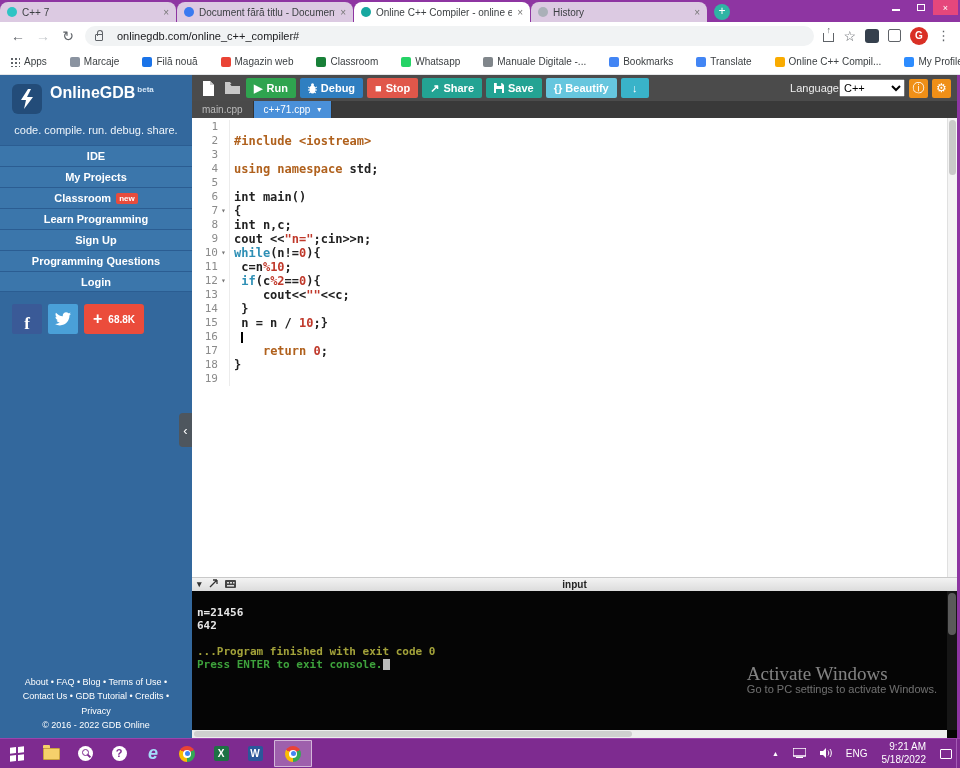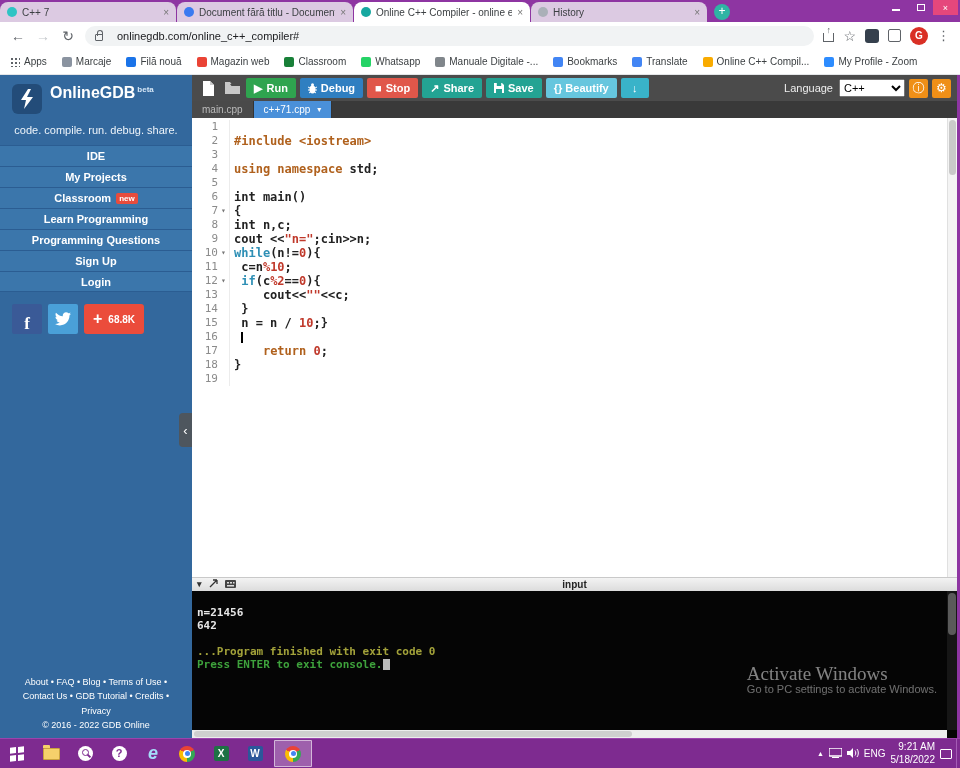--- a/index.html
+++ b/index.html
@@ -30,21 +30,21 @@
   .lock::before{content:"";position:absolute;left:1px;top:-5px;width:4px;height:5px;border:1.5px solid #5f6368;border-bottom:none;border-radius:3px 3px 0 0}
   .abar-right{display:flex;align-items:center;gap:9px}
   .share-ico{width:11px;height:9px;border:1.5px solid #5f6368;border-top:none;position:relative;margin-top:4px}
   .share-ico::before{content:"↑";position:absolute;left:2px;top:-8px;font-size:9px;color:#5f6368}
   .star-ico{font-size:14px;color:#5f6368;line-height:1}
   .ext-a{width:14px;height:14px;border-radius:3px;background:#35404d}
   .ext-b{width:13px;height:13px;border-radius:2px;border:1.5px solid #5f6368;background:#fff}
   .avatar{width:18px;height:18px;border-radius:50%;background:#d93025;color:#fff;font-size:10px;font-weight:bold;display:flex;align-items:center;justify-content:center}
   .kebab{font-size:13px;color:#5f6368}
 
-  .bookmarksbar{height:26px;background:#fff;border-bottom:1px solid #e4e6e8;display:flex;align-items:center;padding:0 10px;gap:15px;font-size:10px;color:#3c4043;overflow:hidden;white-space:nowrap}
+  .bookmarksbar{height:26px;background:#fff;border-bottom:1px solid #e4e6e8;display:flex;align-items:center;padding:0 10px;gap:23px;font-size:10px;color:#3c4043;overflow:hidden;white-space:nowrap}
   .bm{display:flex;align-items:center;gap:4px;flex:none;cursor:pointer}
   .bm-ico{width:10px;height:10px;border-radius:2px;flex:none}
   .bm-grid{background-image:radial-gradient(#5f6368 1.1px,transparent 1.3px);background-size:4px 4px;background-position:0 0;border-radius:0}
 
   
   .main{display:flex;height:663px;position:relative;border-right:3px solid #8e35a2}
 
   .sidebar{width:192px;background:#33689d;color:#fff;display:flex;flex-direction:column;flex:none}
   .brand-row{display:flex;align-items:flex-start;gap:8px;padding:9px 12px 1px}
   .brand-ico{width:30px;height:30px;border-radius:6px;background:rgba(5,25,55,.35);display:flex;align-items:center;justify-content:center;flex:none}
@@ -71,21 +71,21 @@
   .toolbar{height:26px;background:#4b4b4b;display:flex;align-items:center;padding:0 6px;gap:4px;flex:none}
   .tool-ico{width:20px;height:20px;display:flex;align-items:center;justify-content:center;cursor:pointer}
   .btn{height:20px;display:flex;align-items:center;gap:4px;padding:0 8px;border-radius:2px;color:#fff;font-size:11px;font-weight:bold;cursor:pointer;white-space:nowrap}
   .btn-run{background:#2fa44f}
   .btn-debug{background:#2f7fc1}
   .btn-stop{background:#e0574a}
   .btn-share{background:#23a393}
   .btn-save{background:#23a393}
   .btn-beautify{background:#66c6de}
   .btn-dl{background:#39b3c9;width:28px;justify-content:center;padding:0}
-  .lang{margin-left:auto;display:flex;align-items:center;gap:6px;color:#eee;font-size:11px}
+  .lang{margin-left:auto;display:flex;align-items:center;color:#eee;font-size:11px}
   .lang select{height:18px;font-size:11px;min-width:66px}
   .orange-btn{width:19px;height:19px;background:#ef8f17;border-radius:2px;color:#fff;display:flex;align-items:center;justify-content:center;font-size:12px;cursor:pointer}
 
   .edtabs{height:17px;background:#393939;display:flex;align-items:stretch;flex:none}
   .edtab{padding:0 10px;font-size:10px;color:#bbb;background:#4a4a4a;display:flex;align-items:center;gap:7px;border-right:1px solid #333;cursor:pointer}
   .edtab.active{background:#4a90d9;color:#fff}
   .edcaret{font-size:8px}
 
   .editor{height:459px;position:relative;background:#fff;overflow:hidden;font-family:"DejaVu Sans Mono",monospace;font-size:12px;font-weight:bold;line-height:14px;flex:none;padding-top:2px}
   .code-row{display:flex}
@@ -139,21 +139,21 @@
   .tbi-help::before{content:"?"}
   .tbi-internet-explorer{color:#a5ddf8;font-size:18px;font-weight:bold;font-style:italic;line-height:.9}
   .tbi-internet-explorer::before{content:"e"}
   .tbi-chrome,.tbi-chrome-active{width:16px;height:16px;border-radius:50%;background:conic-gradient(from -60deg,#ea4335 0 120deg,#34a853 0 240deg,#fbbc05 0 360deg);position:relative}
   .tbi-chrome::before,.tbi-chrome-active::before{content:"";position:absolute;left:4px;top:4px;right:4px;bottom:4px;background:#fff;border-radius:50%}
   .tbi-chrome::after,.tbi-chrome-active::after{content:"";position:absolute;left:5.5px;top:5.5px;right:5.5px;bottom:5.5px;background:#4285f4;border-radius:50%}
   .tbi-excel{width:15px;height:15px;background:#1e7145;border-radius:2px;color:#fff;font-size:10px;font-weight:bold;text-align:center;line-height:15px}
   .tbi-excel::before{content:"X"}
   .tbi-word{width:15px;height:15px;background:#2b579a;border-radius:2px;color:#fff;font-size:10px;font-weight:bold;text-align:center;line-height:15px}
   .tbi-word::before{content:"W"}
-  .tray{margin-left:auto;display:flex;align-items:center;gap:5px;padding-right:4px;color:#fff}
+  .tray{margin-left:auto;display:flex;align-items:center;gap:14px;padding-right:4px;color:#fff}
   .tray-chevron{font-size:7px;cursor:pointer}
   .eng{font-size:10px;cursor:pointer}
   .clock{font-size:10px;text-align:right;line-height:1.25;cursor:pointer}
   .action-ico{width:12px;height:10px;border:1.5px solid #fff;border-radius:1px}
   .show-desktop{width:4px;height:30px;border-left:1px solid #a55cb5;flex:none;cursor:pointer}
 </style>
 </head>
 <body>
 
 <div class="screen">
@@ -278,24 +278,24 @@
             <span>My Projects</span>
           </div>
           <div class="nav-item">
             <span>Classroom</span>
             <span class="badge-new">new</span>
           </div>
           <div class="nav-item">
             <span>Learn Programming</span>
           </div>
           <div class="nav-item">
+            <span>Sign Up</span>
+          </div>
+          <div class="nav-item">
             <span>Programming Questions</span>
-          </div>
-          <div class="nav-item">
-            <span>Sign Up</span>
           </div>
           <div class="nav-item">
             <span>Login</span>
           </div>
         </nav>
       <div class="social">
         <span class="fb">f</span>
         <span class="tw">
           <svg width="16" height="14" viewBox="0 0 14 12">
               <path fill="#ffffff" d="M14 1.4c-.5.23-1.06.38-1.63.45.59-.35 1.03-.9 1.24-1.56-.55.33-1.16.56-1.8.69C11.28.4 10.53.07 9.7.07c-1.6 0-2.9 1.3-2.9 2.9 0 .23.02.45.07.66C4.46 3.5 2.3 2.35 .86.6c-.25.43-.4.93-.4 1.46 0 1 .52 1.9 1.3 2.42-.48-.02-.93-.15-1.32-.37v.04c0 1.4 1 2.58 2.33 2.85-.24.06-.5.1-.77.1-.19 0-.37-.02-.55-.05.37 1.15 1.44 2 2.7 2.02-1 .78-2.24 1.25-3.6 1.25-.23 0-.46-.01-.69-.04C1.15 11.1 2.66 11.58 4.3 11.58c5.4 0 8.36-4.48 8.36-8.36v-.38c.58-.42 1.08-.94 1.34-1.44z"></path>

